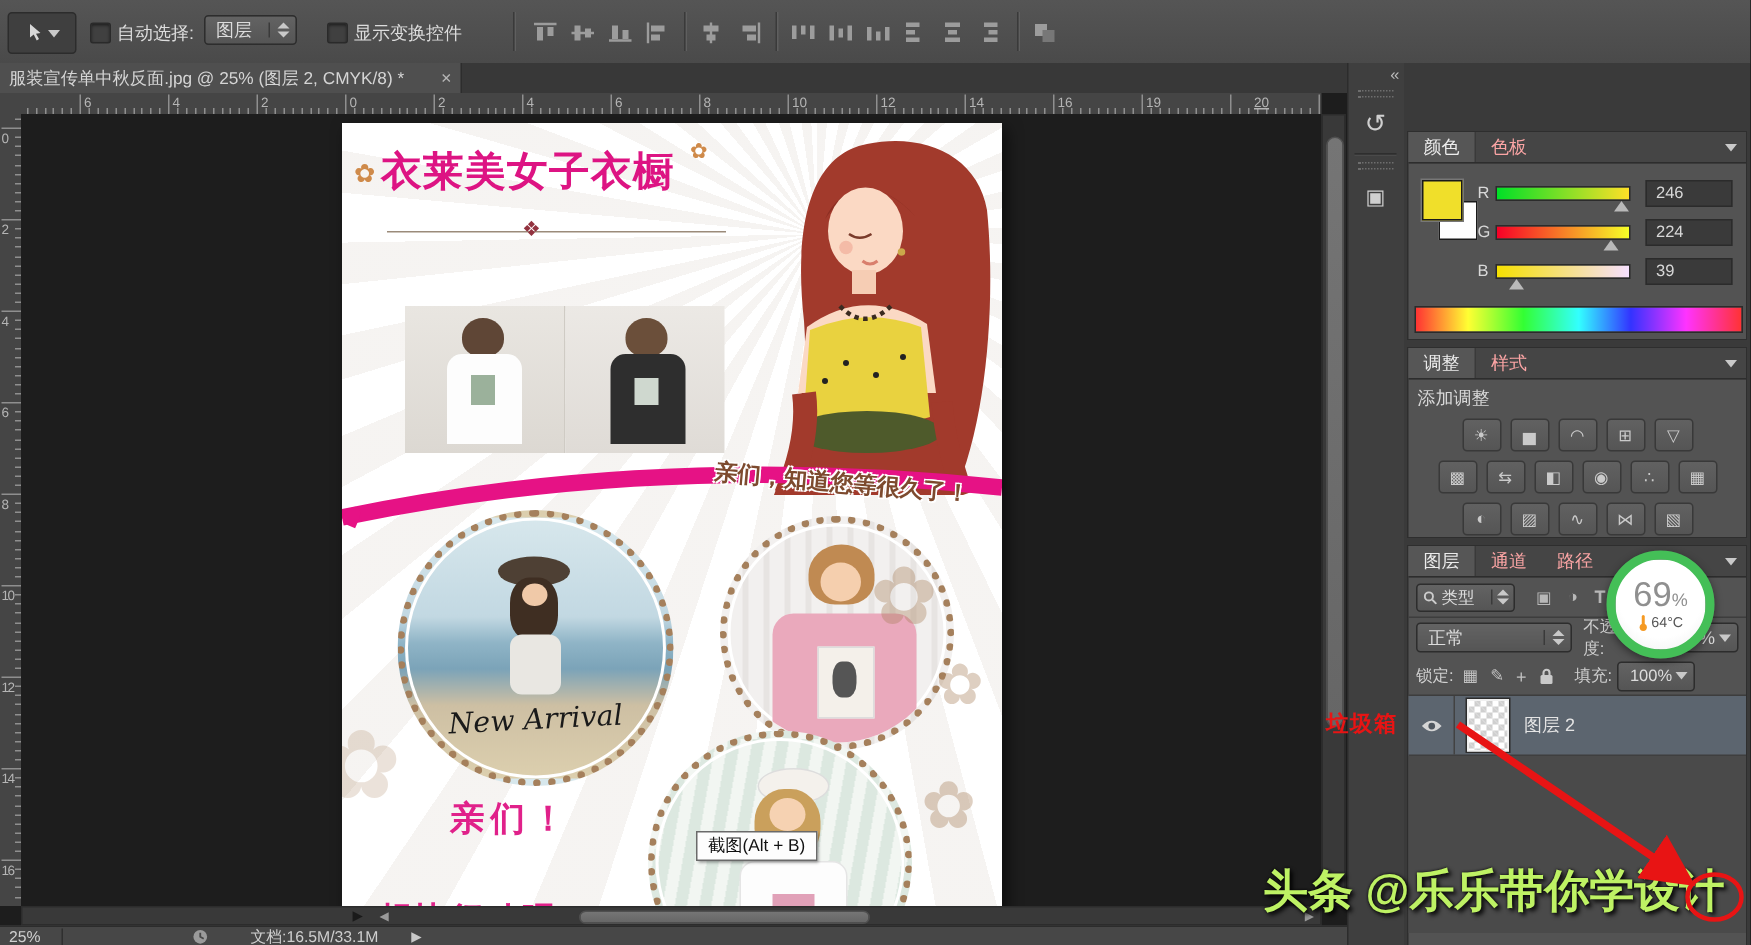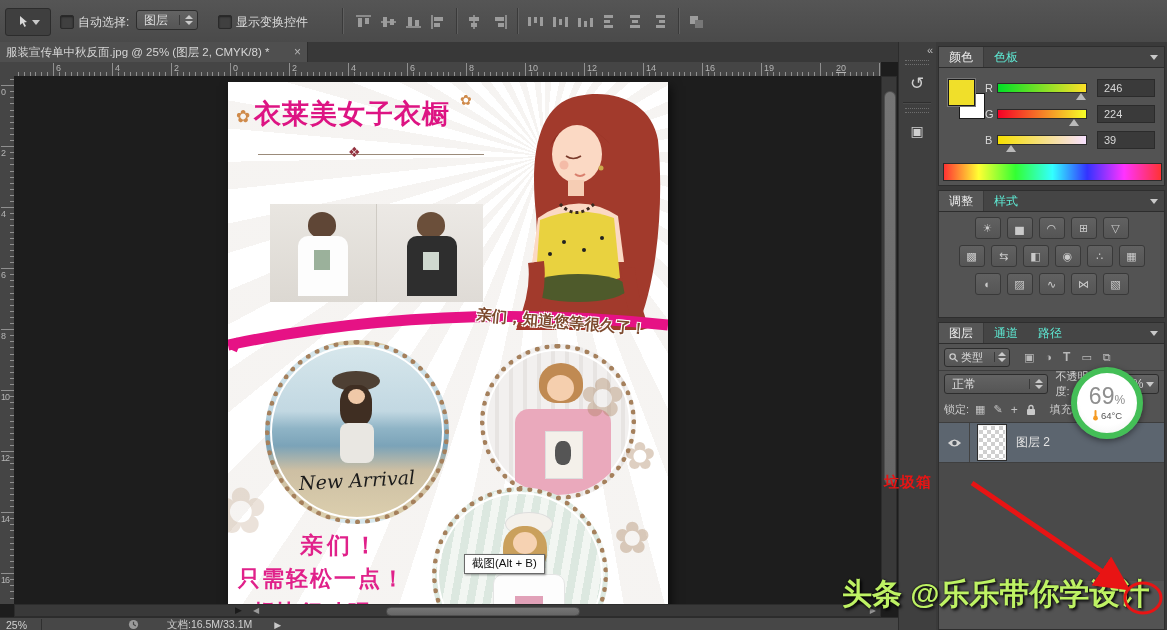--- a/index.html
+++ b/index.html
@@ -37,23 +37,23 @@
   .ruler{background:#454545;}
   .rtick{position:absolute;background:#8f8f8f;width:1px;}
   .rlab{position:absolute;font-size:9px;color:#b5b5b5;}
   .viewport{background:#1d1d1d;overflow:hidden;}
   .scrollbar{background:#393939;border:1px solid #2c2c2c;box-sizing:border-box;}
   .thumb{background:linear-gradient(#757575,#666);border-radius:6px;border:1px solid #4f4f4f;}
   .statusbar{background:#474747;border-top:1px solid #2c2c2c;font-size:10.5px;color:#d0d0d0;}
   
   .dockcol{background:#3f3f3f;border-left:1px solid #2c2c2c;}
   .panelcol{background:#3a3a3a;}
-  .panel{background:#535353;border:1px solid #2e2e2e;box-sizing:border-box;}
+  .panel{background:#535353;border:1px solid #2e2e2e;box-sizing:border-box;margin-top:41px;}
   .ptabs{height:20px;background:#454545;display:flex;border-bottom:1px solid #2d2d2d;}
-  .ptab{padding:0 10px;font-size:12px;color:#5eead4;display:flex;align-items:center;}
+  .ptab{padding:0 10px;font-size:12px;color:#fca5a5;display:flex;align-items:center;}
   .ptab.on{background:#565656;color:#ececec;border-right:1px solid #3a3a3a;}
   .pmenu{margin-left:auto;display:flex;align-items:center;padding-right:6px;color:#b5b5b5;}
   .valbox{background:#3a3a3a;border:1px solid #2b2b2b;color:#d8d8d8;font-size:11px;
           display:flex;align-items:center;padding:0 6px;box-sizing:border-box;}
   .slider-thumb{position:absolute;width:0;height:0;border-left:5px solid transparent;
         border-right:5px solid transparent;border-bottom:7px solid #b9b9b9;bottom:-8px;}
   .adj{width:24px;height:20px;background:linear-gradient(#616161,#555);border:1px solid #393939;
        border-radius:3px;color:#cacaca;font-size:11px;display:flex;align-items:center;
        justify-content:center;margin:3px;}
   .lrow{height:39px;display:flex;align-items:center;border-bottom:1px solid #3f3f3f;background:#4d4d4d;}
@@ -545,21 +545,20 @@
       <div style="position:absolute;left:56px;top:82px;width:70px;height:90px;border-radius:10px;background:#fdfdfd;border:1px solid #e5e5e5;"></div>
       <div style="position:absolute;left:78px;top:104px;width:28px;height:20px;background:#d98aa6;opacity:.8;"></div>
     </div>
 
     <span class="rose" style="left:352px;top:284px;font-size:54px;">✿</span>
     <span class="rose" style="left:396px;top:352px;font-size:38px;">✿</span>
     <span class="rose" style="left:-14px;top:392px;font-size:64px;opacity:.6;">✿</span>
     <span class="rose" style="left:386px;top:430px;font-size:44px;">✿</span>
 
     <span class="cta" style="left:72px;top:448px;font-size:23px;letter-spacing:4px;">亲们！</span>
-    <span class="cta" style="left:10px;top:482px;font-size:22px;letter-spacing:2px;">只需轻松一点！</span>
     <span class="cta" style="left:24px;top:516px;font-size:22px;letter-spacing:2px;">赶快行动吧！</span>
   </div>
 </div>
 
 <div class="abs scrollbar" style="left:881px;top:76px;width:16px;height:528px;">
   <div class="thumb abs" style="left:2px;top:14px;width:10px;height:392px;"></div>
 </div>
 <div class="abs scrollbar" style="left:14px;top:604px;width:867px;height:13px;">
   <span class="abs" style="left:220px;top:0;color:#1a1a1a;font-size:9px;">▶</span>
   <span class="abs" style="left:238px;top:1px;color:#9a9a9a;font-size:8px;">◀</span>
@@ -633,20 +632,21 @@
 </div>
 
 <div class="abs panel" style="left:938px;top:190px;width:227px;height:128px;">
   <div class="ptabs">
     <span class="ptab on">调整</span>
     <span class="ptab">样式</span>
     <span class="pmenu">
         <span class="tri-d" style="margin:0;"></span>
       </span>
   </div>
+  <div style="font-size:12px;color:#d8d8d8;padding:4px 6px 0;">添加调整</div>
   <div class="row" style="justify-content:center;margin-top:2px;">
     <span class="adj">☀</span>
     <span class="adj">▅</span>
     <span class="adj">◠</span>
     <span class="adj">⊞</span>
     <span class="adj">▽</span>
   </div>
   <div class="row" style="justify-content:center;">
     <span class="adj">▩</span>
     <span class="adj">⇆</span>

